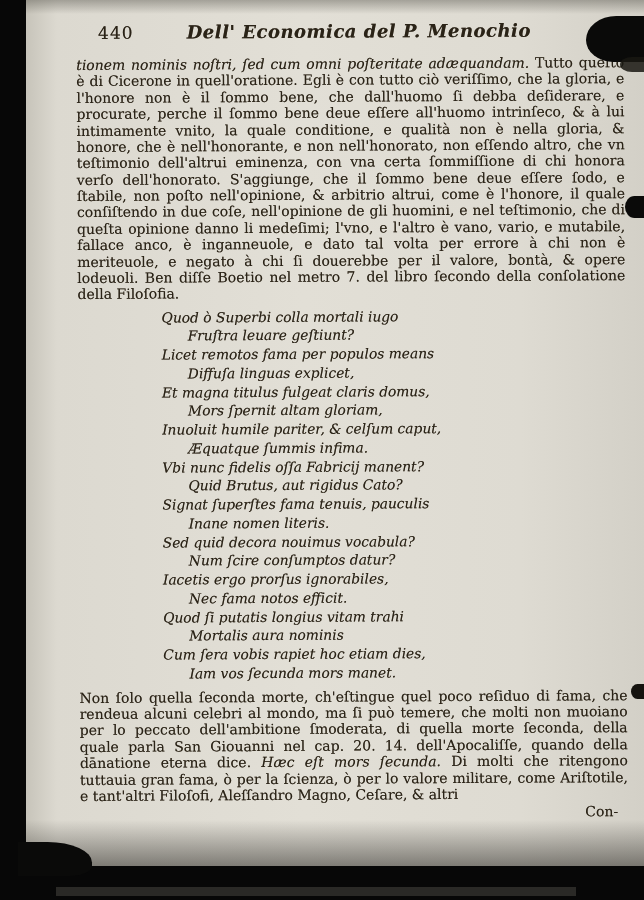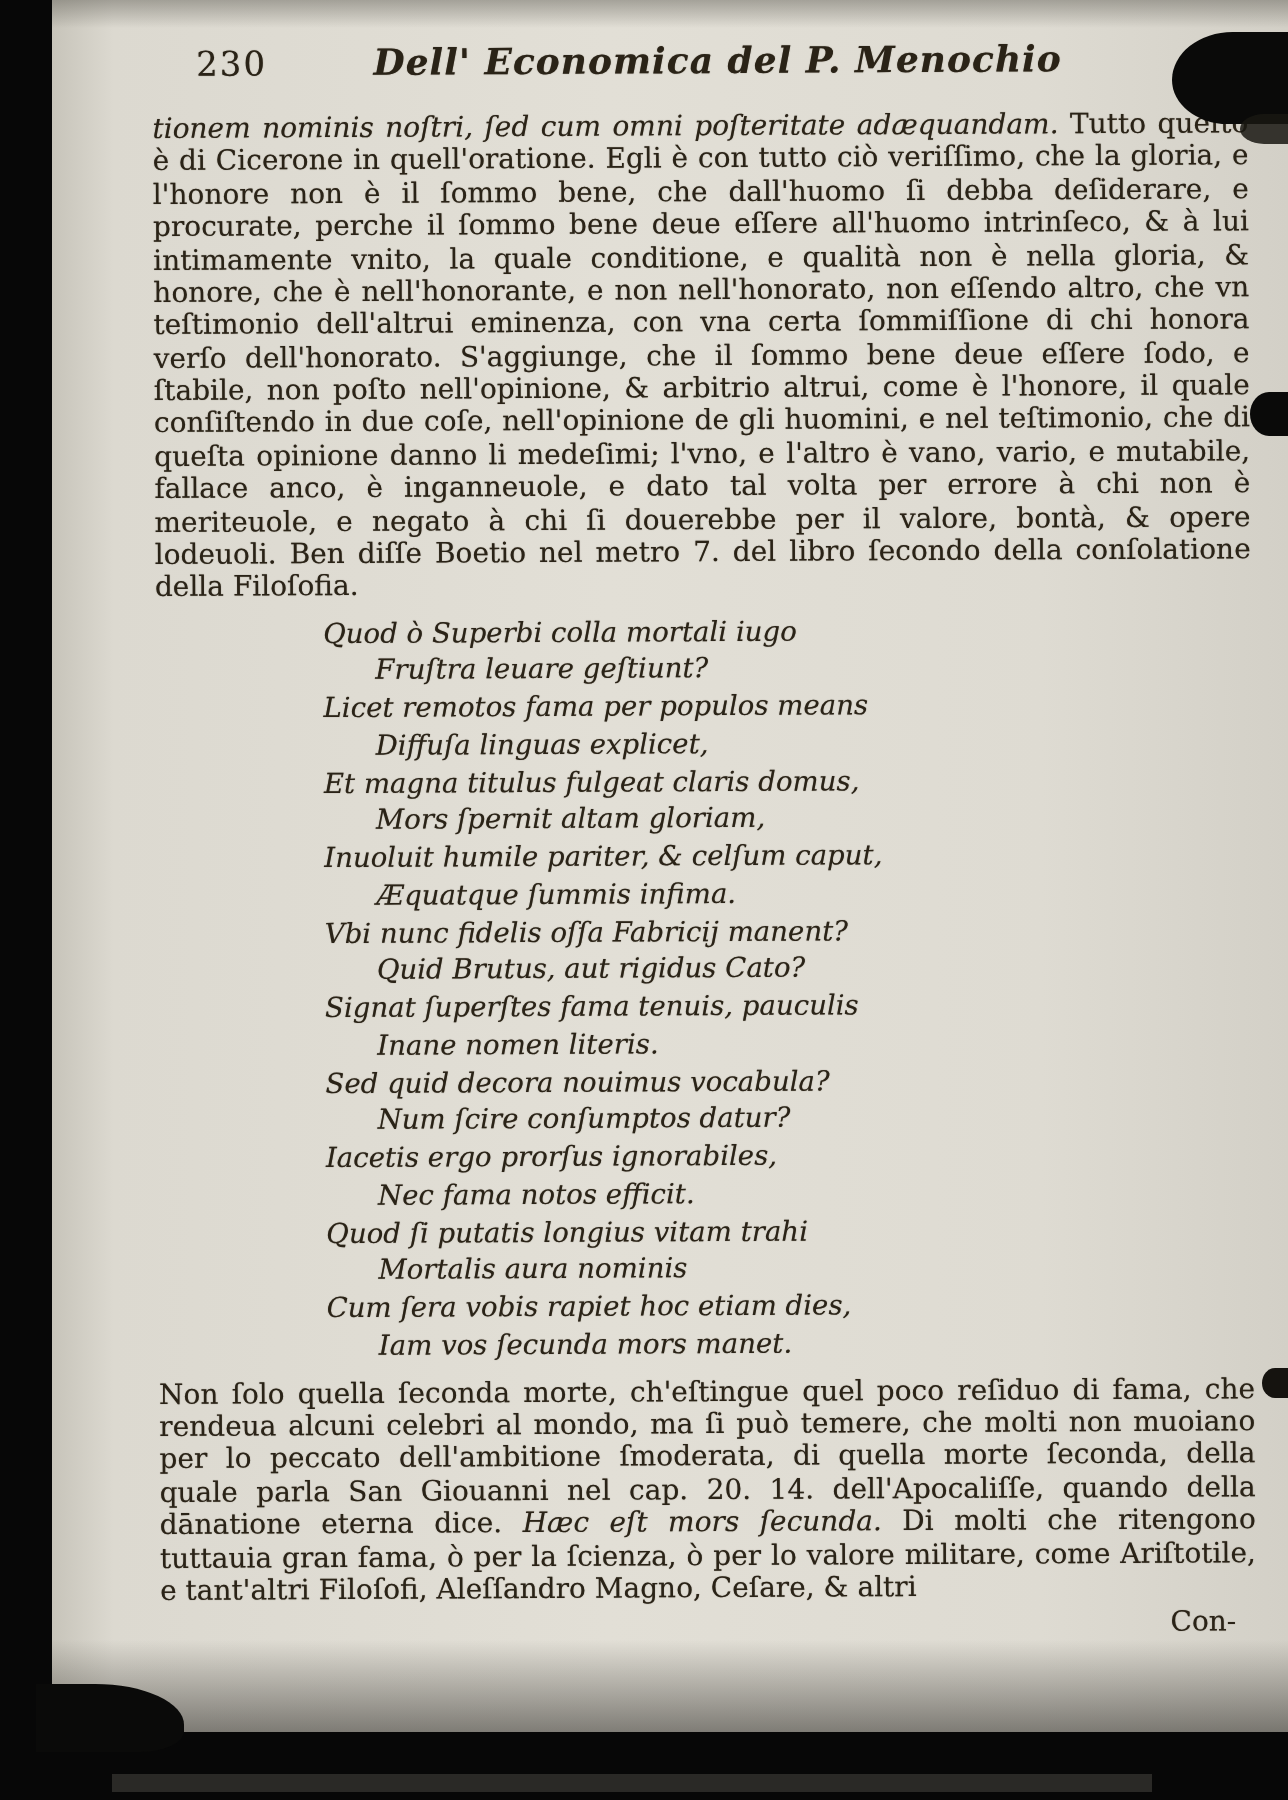--- a/index.html
+++ b/index.html
@@ -33,21 +33,21 @@
   .a-bottom-strip{left:56px;bottom:4px;width:520px;height:9px;background:#33322e;opacity:.8;}
 </style>
 </head>
 <body>
 
 <div class="page">
   <div class="paper"></div>
 
   <div class="content">
     <div class="header">
-      <span class="pagenum">230</span>
+      <span class="pagenum">440</span>
       <span class="runtitle">Dell' Economica del P. Menochio</span>
     </div>
 
     <p class="para"><span class="latin">tionem nominis noſtri, ſed cum omni poſteritate adæquandam.</span><span> Tutto queſto è di Cicerone in quell'oratione. Egli è con tutto ciò veriſſimo, che la gloria, e l'honore non è il ſommo bene, che dall'huomo ſi debba deſiderare, e procurate, perche il ſommo bene deue eſſere all'huomo intrinſeco, &amp; à lui intimamente vnito, la quale conditione, e qualità non è nella gloria, &amp; honore, che è nell'honorante, e non nell'honorato, non eſſendo altro, che vn teſtimonio dell'altrui eminenza, con vna certa ſommiſſione di chi honora verſo dell'honorato. S'aggiunge, che il ſommo bene deue eſſere ſodo, e ſtabile, non poſto nell'opinione, &amp; arbitrio altrui, come è l'honore, il quale conſiſtendo in due coſe, nell'opinione de gli huomini, e nel teſtimonio, che di queſta opinione danno li medeſimi; l'vno, e l'altro è vano, vario, e mutabile, fallace anco, è inganneuole, e dato tal volta per errore à chi non è meriteuole, e negato à chi ſi douerebbe per il valore, bontà, &amp; opere lodeuoli. Ben diſſe Boetio nel metro 7. del libro ſecondo della conſolatione della Filoſofia.</span></p>
 
     <div class="verse">
         <div class="verse-line">Quod ò Superbi colla mortali iugo</div>
         <div class="verse-line indent">Fruſtra leuare geſtiunt?</div>
         <div class="verse-line">Licet remotos fama per populos means</div>
         <div class="verse-line indent">Diffuſa linguas explicet,</div>

